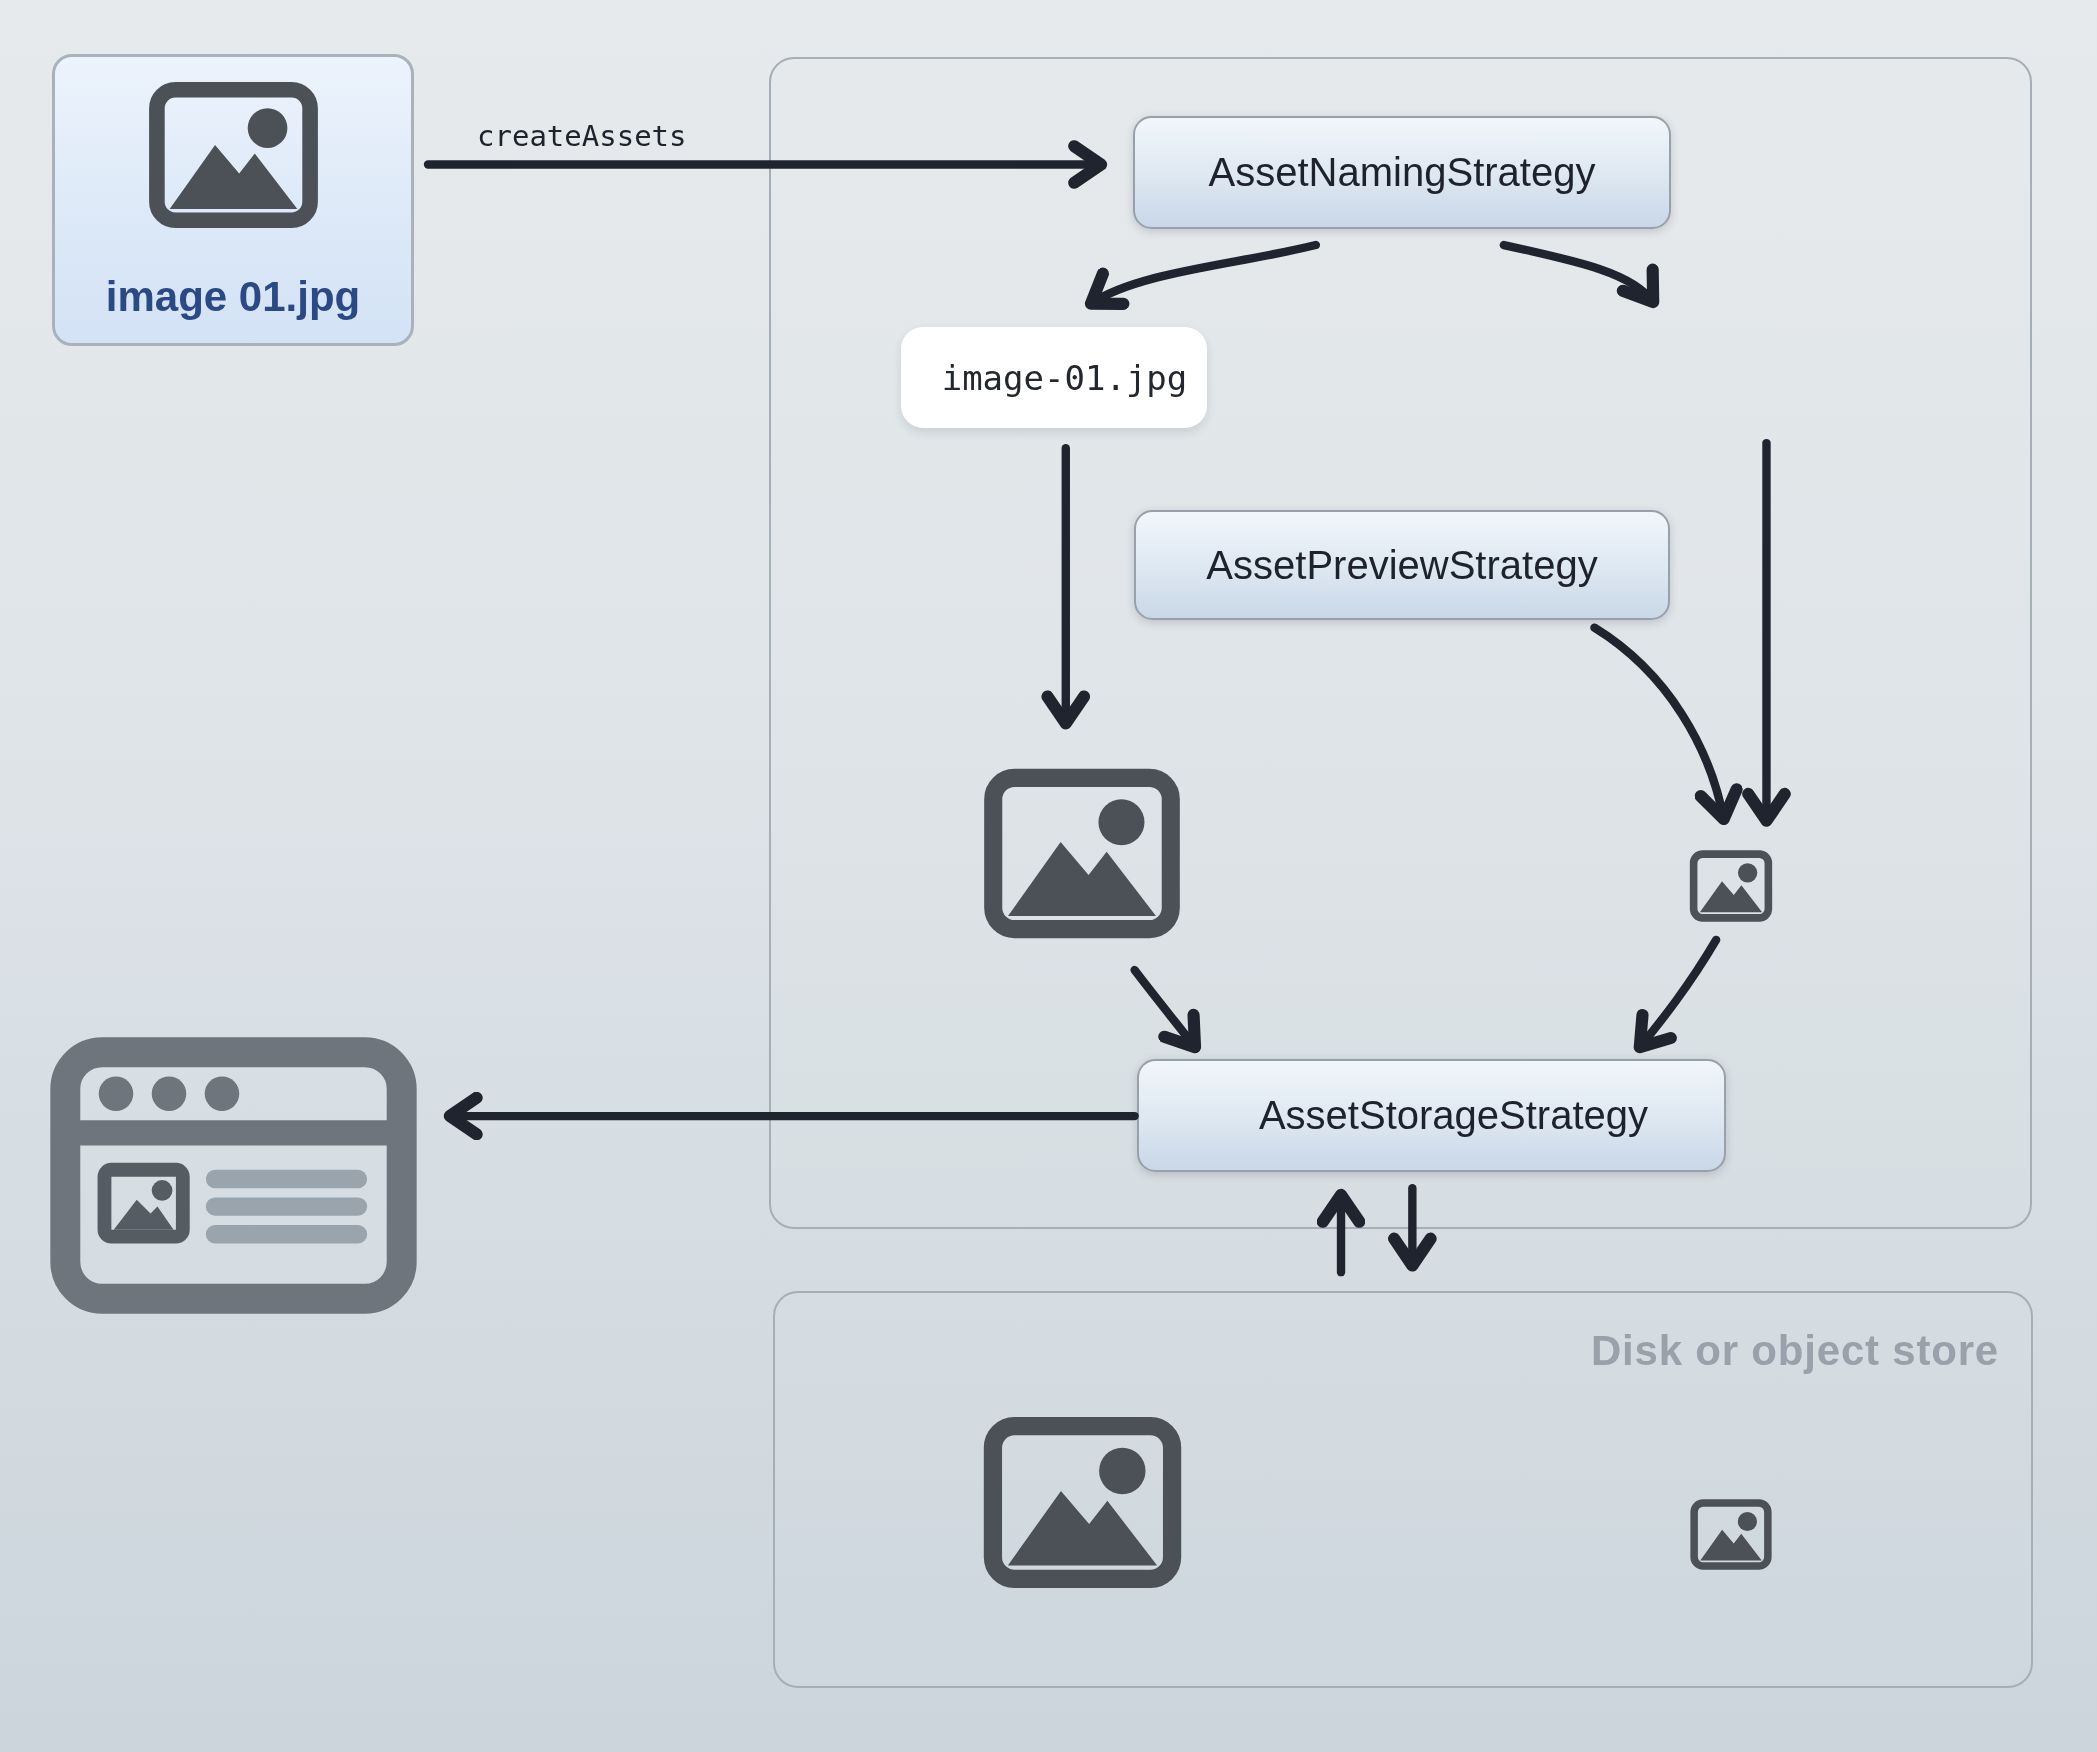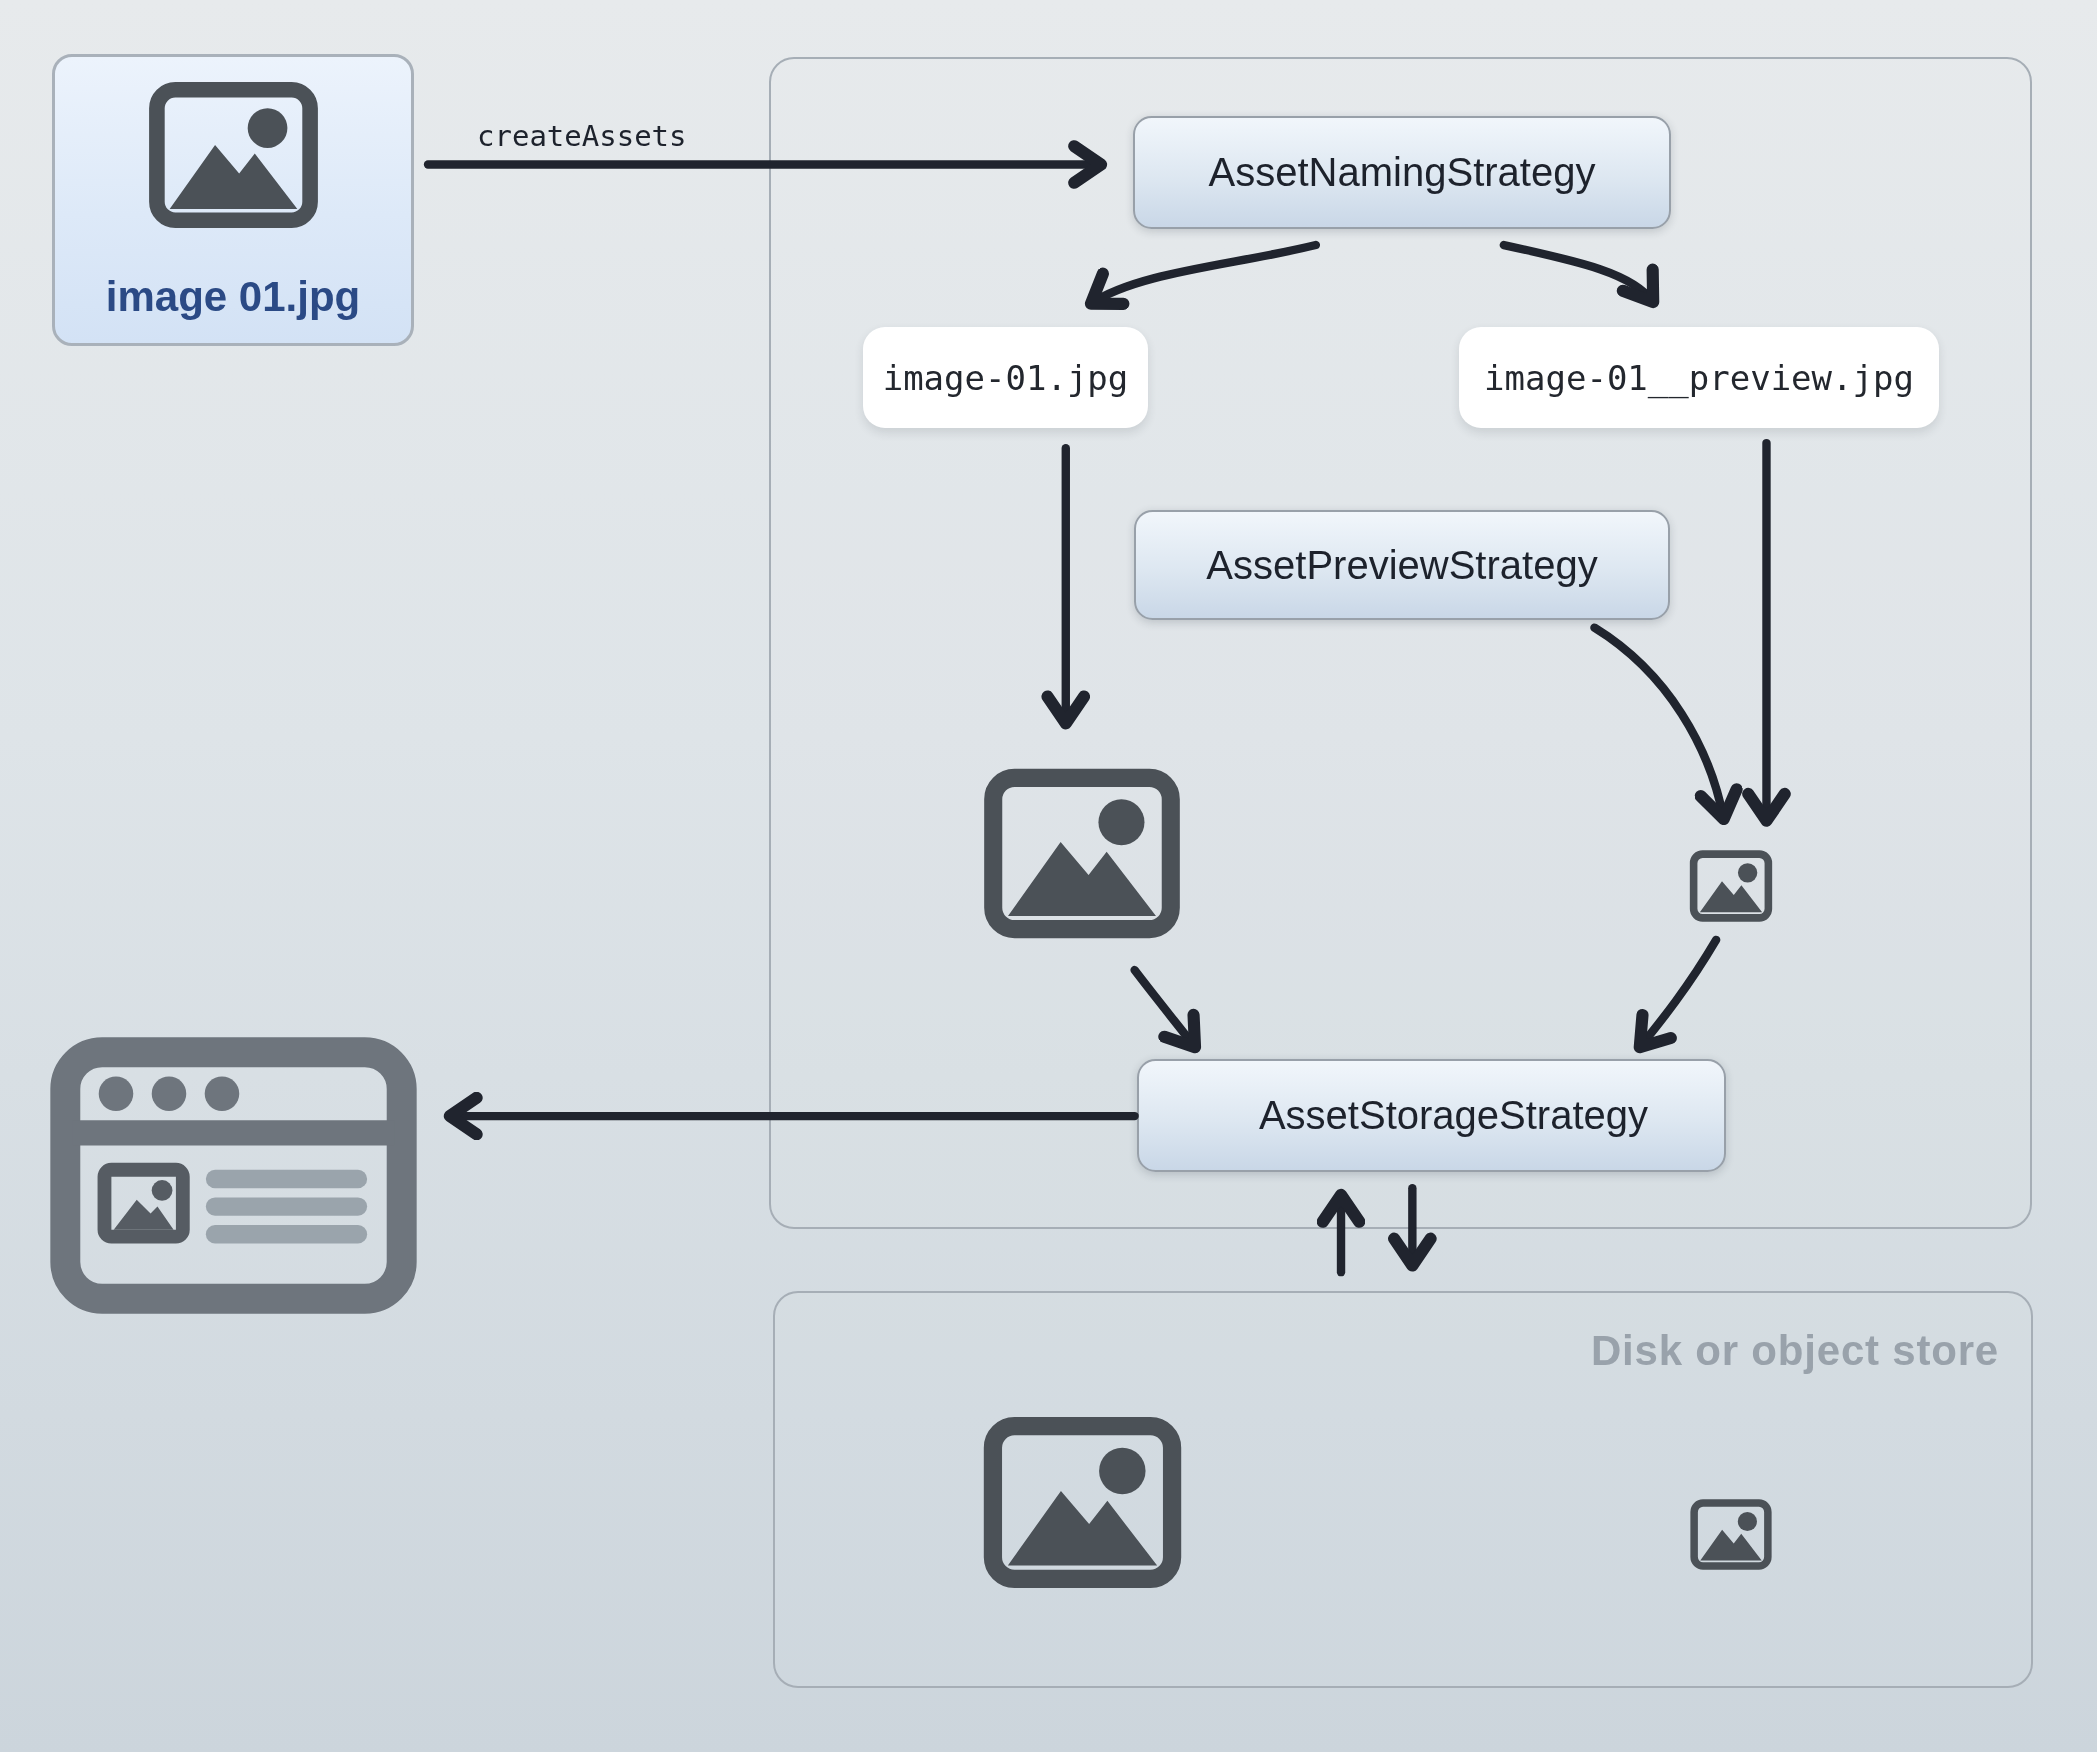--- a/index.html
+++ b/index.html
@@ -91,23 +91,22 @@
   </div>
 
   <div class="arrow-label" style="left:477px;top:119px;">createAssets</div>
 
   <div class="btn" style="left:1133px;top:116px;width:534px;height:109px;">AssetNamingStrategy</div>
 
   <div class="btn" style="left:1134px;top:510px;width:532px;height:106px;">AssetPreviewStrategy</div>
 
   <div class="btn" style="left:1137px;top:1059px;width:541px;height:109px;padding-left:44px;">AssetStorageStrategy</div>
 
-  <div class="pill" style="left:863px;top:327px;width:285px;height:101px;">image-01.jpg</div>
+  <div class="pill" style="left:901px;top:327px;width:285px;height:101px;padding-left:21px;">image-01.jpg</div>
 
-  <div class="pill" style="left:1459px;top:327px;width:480px;height:101px;">image-01__preview.jpg</div>
 
   <svg class="icon" style="left:982px;top:768px;" width="200" height="171" viewBox="0 0 238 204">
       <use href="#sym-image"></use>
     </svg>
   <svg class="icon" style="left:1689px;top:850px;" width="84" height="72" viewBox="0 0 100 86">
       <use href="#sym-image"></use>
     </svg>
 
   <svg class="icon" style="left:982px;top:1416px;" width="201" height="173" viewBox="0 0 240 206">
       <use href="#sym-image"></use>

